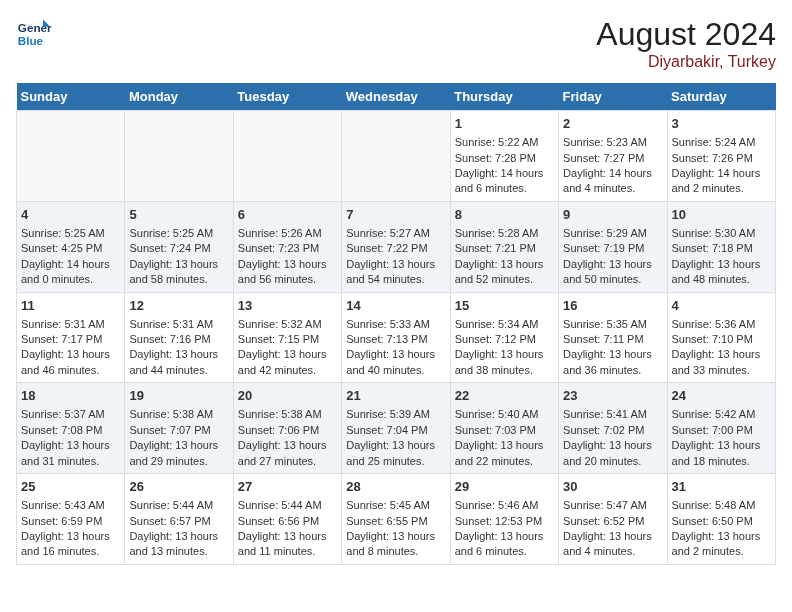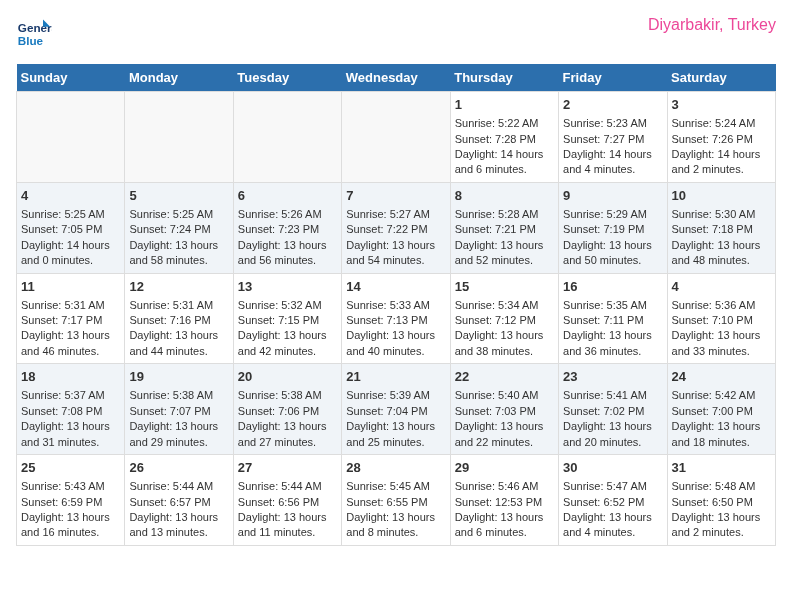--- a/index.html
+++ b/index.html
@@ -28,21 +28,21 @@
     .title-area {
       text-align: right;
     }
     .main-title {
       font-size: 32px;
       font-weight: normal;
       color: #222;
     }
     .sub-title {
       font-size: 16px;
-      color: #ec4899;
+      color: #7f1d1d;
     }
     table {
       width: 100%;
       border-collapse: collapse;
       font-size: 11px;
       border-radius: 22px;
     }
     thead tr th {
       background-color: #2c6fad;
       color: #fff;
@@ -85,20 +85,21 @@
 <div class="header">
   <div class="logo">
     <svg class="logo-icon" viewBox="0 0 40 40" xmlns="http://www.w3.org/2000/svg">
       <text x="2" y="18" font-size="13" font-weight="bold" fill="#1a3a6b" font-family="Arial">General</text>
       <text x="2" y="32" font-size="13" font-weight="bold" fill="#1a7abf" font-family="Arial">Blue</text>
       <path d="M30 4 L38 12 L30 12 Z" fill="#1a7abf"></path>
     </svg>
 
   </div>
   <div class="title-area">
+    <div class="main-title">August 2024</div>
     <div class="sub-title">Diyarbakir, Turkey</div>
   </div>
 </div>
 
 <table>
   <thead>
     <tr>
     <th>Sunday</th>
         <th>Monday</th>
         <th>Tuesday</th>
@@ -130,21 +131,21 @@
           <span class="day-number">3</span>
           <div>Sunrise: 5:24 AM</div>
           <div>Sunset: 7:26 PM</div>
           <div>Daylight: 14 hours and 2 minutes.</div>
         </td>
       </tr>
       <tr>
         <td>
           <span class="day-number">4</span>
           <div>Sunrise: 5:25 AM</div>
-          <div>Sunset: 7:05 PM</div>
+          <div>Sunset: 4:25 PM</div>
           <div>Daylight: 14 hours and 0 minutes.</div>
         </td>
         <td>
           <span class="day-number">5</span>
           <div>Sunrise: 5:25 AM</div>
           <div>Sunset: 7:24 PM</div>
           <div>Daylight: 13 hours and 58 minutes.</div>
         </td>
         <td>
           <span class="day-number">6</span>

